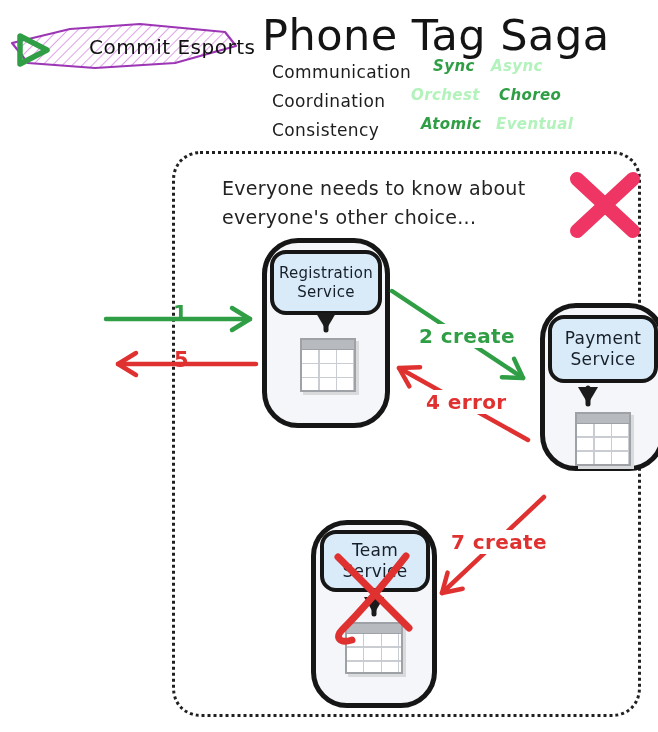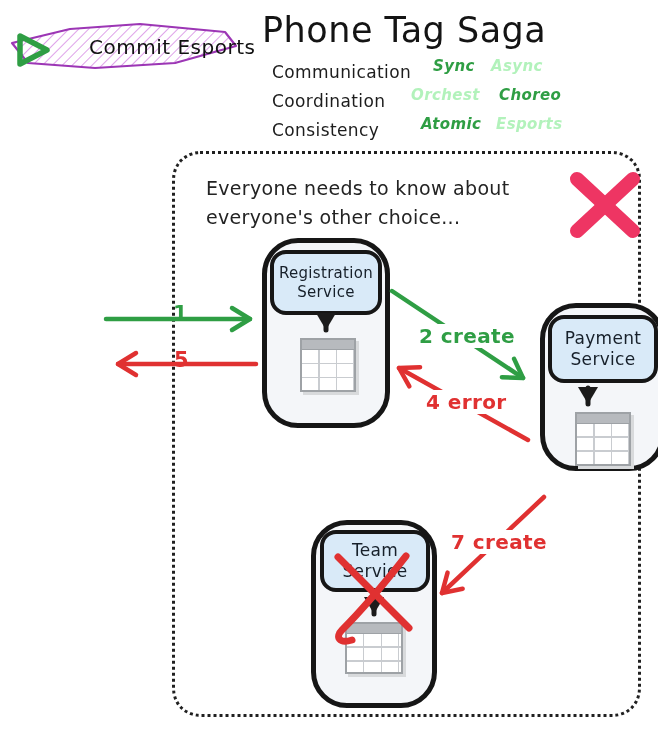--- a/index.html
+++ b/index.html
@@ -7,29 +7,29 @@
     --purple:#9c36b5; --ink:#1b1b1b; --phone:#f4f6f9; --panel:#d9eaf8;
   }
   html,body{margin:0;padding:0;background:#fff;}
   .canvas{
     position:relative; width:658px; height:732px; background:#fff; overflow:hidden;
     font-family:"DejaVu Sans", sans-serif; color:var(--ink);
   }
   
   .logo-svg{position:absolute; left:4px; top:14px; width:240px; height:72px;}
   .logo-text{position:absolute; left:57px; top:35px; font-size:20px; letter-spacing:.5px; color:#111;margin-left:32px;}
-  .title{position:absolute; left:262px; top:10px; font-size:35px; letter-spacing:.5px; color:#141414;}
+  .title{position:absolute; left:262px; top:10px; font-size:43px; letter-spacing:.5px; color:#141414;}
   .attr-label{position:absolute; left:272px; font-size:17px; letter-spacing:.4px; color:#1d1d1d;}
   .opt{position:absolute; font-size:15px; font-weight:bold; letter-spacing:.4px;font-style:italic;}
   .opt.sel{color:var(--green);}
   .opt.dim{color:var(--dimgreen);}
   
   .frame{position:absolute; left:172px; top:151px; width:469px; height:566px;
     border:3px dotted #202020; border-radius:28px; box-sizing:border-box; z-index:1;}
-  .note{position:absolute; left:206px; top:174px; width:330px; font-size:19px;
+  .note{position:absolute; left:222px; top:174px; width:330px; font-size:19px;
     line-height:1.55; letter-spacing:.3px; color:#232323; z-index:2;}
   
   .phone{position:absolute; box-sizing:border-box; background:var(--phone);
     border:5px solid #161616; border-radius:36px; z-index:2;padding-left:28px;}
   .svc-label{position:absolute; box-sizing:border-box; background:var(--panel);
     border:4px solid #161616; border-radius:16px; display:flex; align-items:center;
     justify-content:center; text-align:center; line-height:1.25; letter-spacing:.3px; color:#17202a;}
   .tbl{position:absolute; box-sizing:border-box; background:#fff;
     border:2px solid #9ea2a6; box-shadow:3px 3px 0 #d8dadc;}
   .tbl .hd{height:9px; background:#b7babe; border-bottom:1px solid #9ea2a6;}
@@ -84,21 +84,21 @@
   <div class="attr-label" style="top:62px">Communication</div>
   <div class="opt sel" style="left:433px; top:57px">Sync</div>
   <div class="opt dim" style="left:491px; top:57px">Async</div>
 
   <div class="attr-label" style="top:91px">Coordination</div>
   <div class="opt dim" style="left:411px; top:86px">Orchest</div>
   <div class="opt sel" style="left:499px; top:86px">Choreo</div>
 
   <div class="attr-label" style="top:120px">Consistency</div>
   <div class="opt sel" style="left:421px; top:115px">Atomic</div>
-  <div class="opt dim" style="left:496px; top:115px">Esports</div>
+  <div class="opt dim" style="left:496px; top:115px">Eventual</div>
 
   <div class="frame"></div>
   <div class="note">Everyone needs to know about everyone's other choice...</div>
 
   <div class="phone" id="phone-reg">
     <div class="svc-label" id="label-reg">Registration Service</div>
     <div class="tbl" id="tbl-reg">
         <div class="hd"></div>
         <div class="grid"></div>
       </div>

